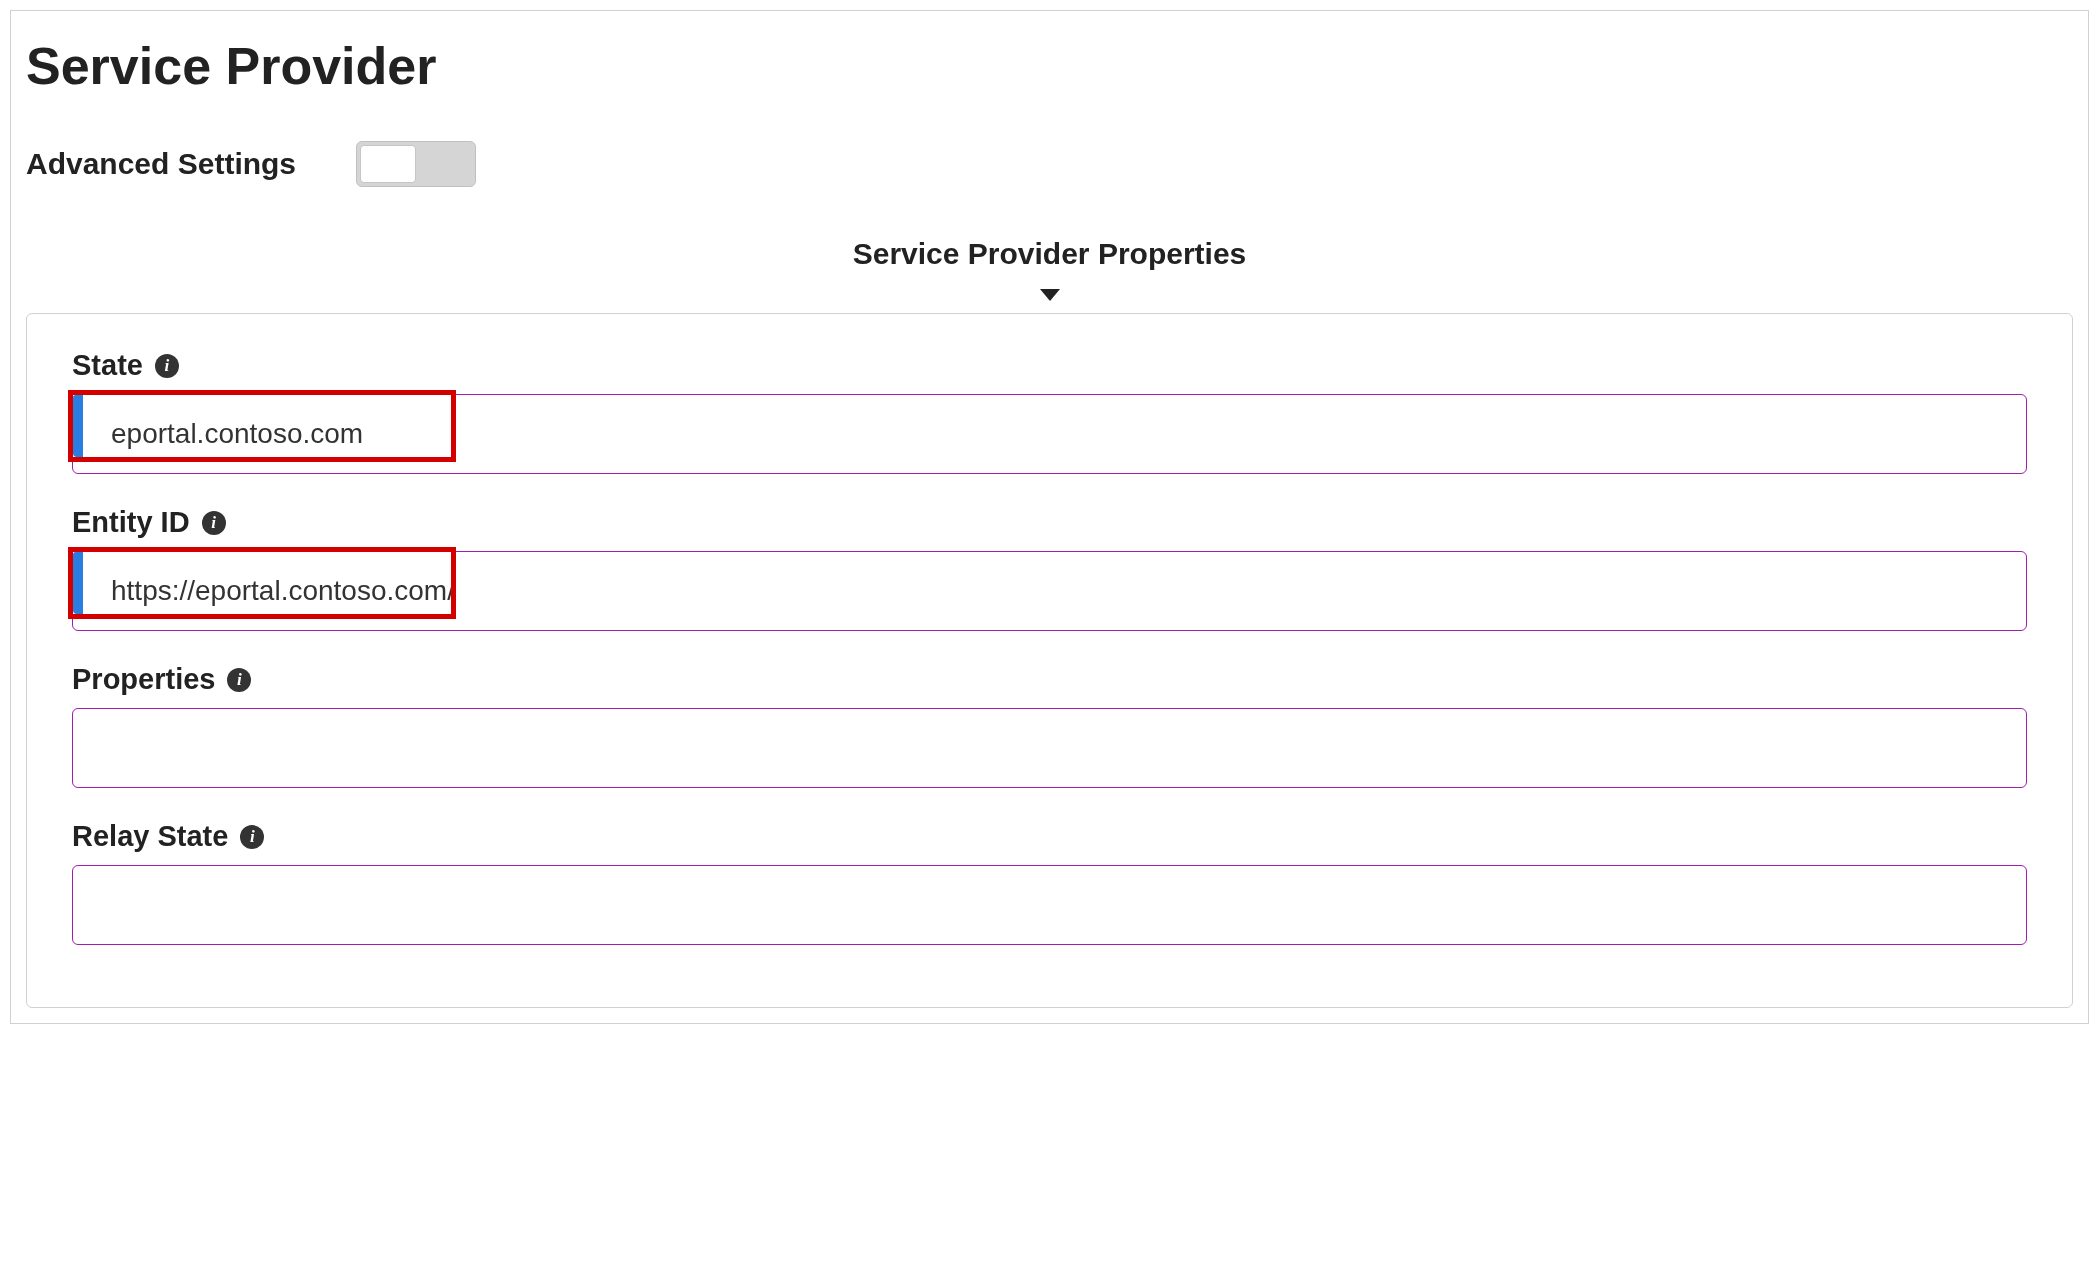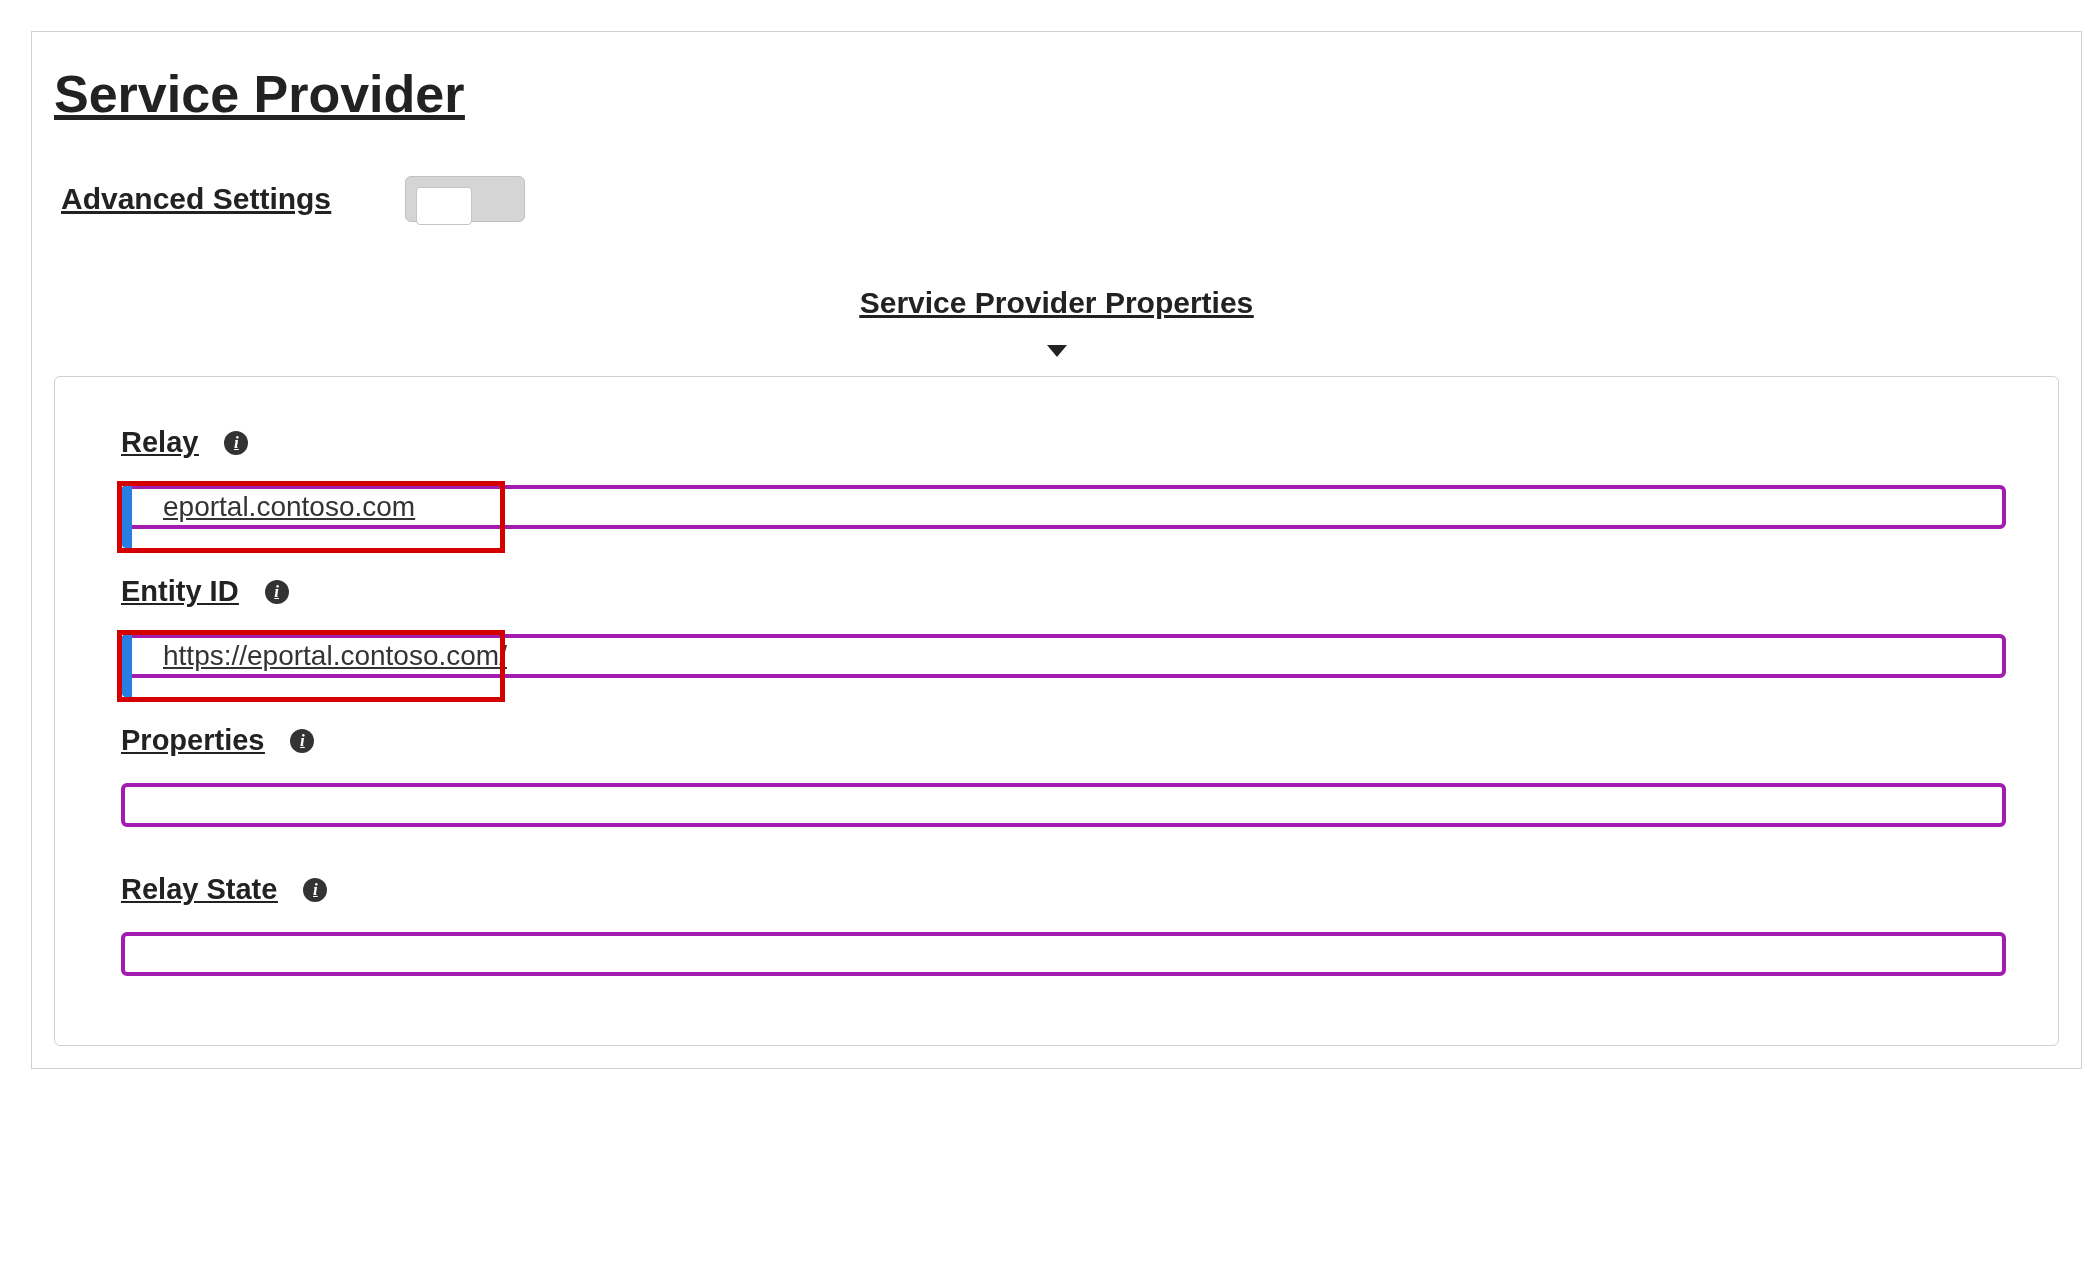--- a/index.html
+++ b/index.html
@@ -1,19 +1,18 @@
 <!DOCTYPE html>
 <html><head>
 <meta charset="utf-8">
 <style>
   * {
     box-sizing: border-box;
-    margin: 7px;
+    margin: 0;
     padding: 0;
-    text-decoration: underline;
   }
   body {
     font-family: Arial, Helvetica, sans-serif;
     background: #ffffff;
     color: #333;
     padding: 10px;
   }
   .container {
     border: 1px solid #d0d0d0;
     padding: 25px 15px 15px 15px;
@@ -109,22 +108,22 @@
     font-style: italic;
     font-weight: bold;
     font-size: 17px;
     cursor: pointer;
   }
   .input-wrap {
     position: relative;
   }
   .text-input {
     width: 100%;
-    height: 44px;
-    border: 4px solid #a21caf;
+    height: 80px;
+    border: 1px solid #a21caf;
     border-radius: 6px;
     font-size: 28px;
     padding: 0 24px;
     color: #333;
     background: #fff;
   }
   .highlighted .text-input {
     padding-left: 38px;
   }
   .red-box {
@@ -166,21 +165,21 @@
 
   <div class="section-header">
     <div class="section-title">Service Provider Properties</div>
     <div class="chevron-down"></div>
   </div>
 
   <div class="panel">
 
     <div class="field">
       <div class="field-label-row">
-        <span class="field-label">Relay</span>
+        <span class="field-label">State</span>
         <span class="info-icon">i</span>
       </div>
       <div class="input-wrap highlighted">
         <div class="blue-strip"></div>
         <input type="text" class="text-input" value="eportal.contoso.com" style="">
         <div class="red-box"></div>
       </div>
     </div>
 
     <div class="field">

